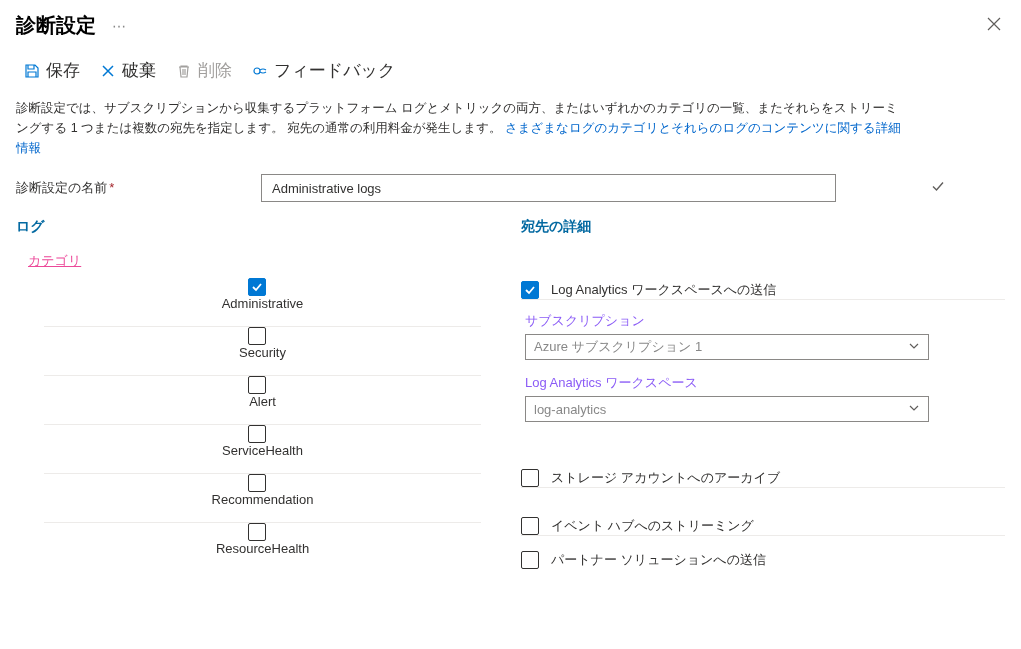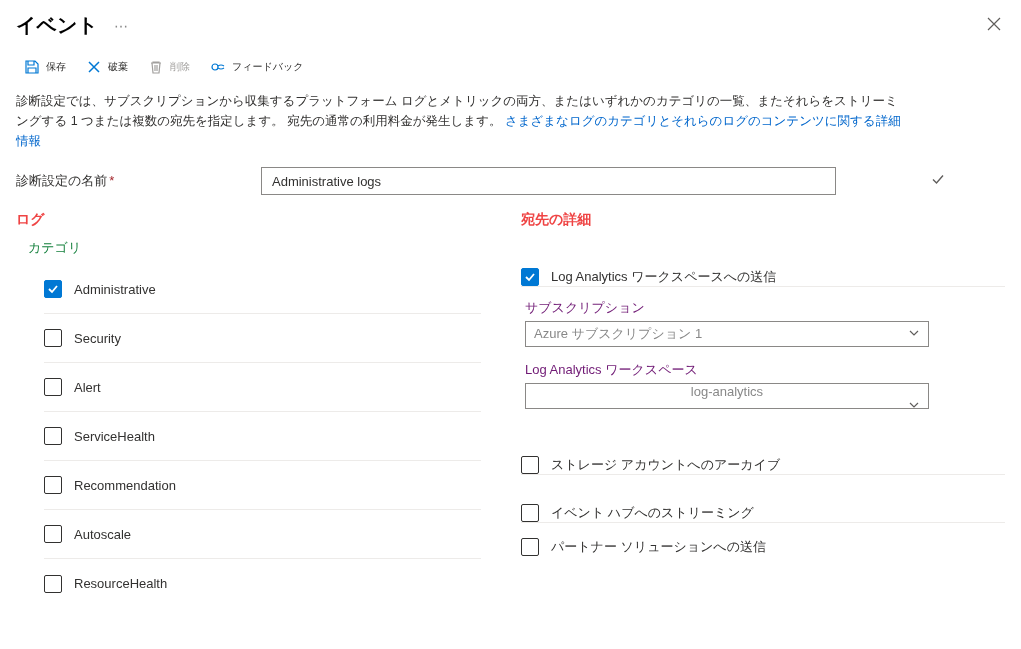--- a/index.html
+++ b/index.html
@@ -42,21 +42,21 @@
       display: flex;
       align-items: center;
       gap: 4px;
       padding: 8px 16px 12px 16px;
     }
     .tb-btn {
       display: flex;
       align-items: center;
       gap: 6px;
       padding: 4px 8px;
-      font-size: 10px;
+      font-size: 17px;
       color: #323130;
       cursor: pointer;
     }
     .tb-btn.disabled {
       color: #a19f9d;
       cursor: default;
     }
     .tb-btn .ic { display: inline-flex; }
     .description {
       padding: 0 16px 16px 16px;
@@ -110,36 +110,38 @@
     }
     .col-left {
       width: 465px;
     }
     .col-right {
       flex: 1;
     }
     .col-heading {
       font-size: 14px;
       font-weight: 600;
-      color: #ef4444;
-      margin-bottom: 10px;
+      color: #0369a1;
+      margin-bottom: 16px;
     }
     .sub-heading {
       font-size: 13px;
-      color: #15803d;
+      color: #ec4899;
       margin: 6px 0 8px 12px;
+      text-decoration: underline;
     }
     .cat-list {
       margin-left: 28px;
     }
     .cat-row {
       display: flex;
       align-items: center;
       height: 49px;
       border-bottom: 1px solid #edebe9;
+      flex-direction: column;
     }
     .chk {
       width: 18px;
       height: 18px;
       border: 1px solid #323130;
       border-radius: 2px;
       margin-right: 12px;
       display: inline-flex;
       align-items: center;
       justify-content: center;
@@ -168,21 +170,21 @@
     .dest-label {
       font-size: 13px;
       color: #323130;
     }
     .dest-sub {
       margin-left: 4px;
       margin-bottom: 18px;
     }
     .field-label {
       font-size: 13px;
-      color: #701a75;
+      color: #8b5cf6;
       margin-bottom: 4px;
       display: block;
     }
     .dropdown {
       width: 404px;
       height: 26px;
       border: 1px solid #8a8886;
       display: flex;
       align-items: center;
       padding: 0 8px;
@@ -193,21 +195,21 @@
       margin-bottom: 14px;
     }
     .dropdown .chev {
       margin-left: auto;
     }
   </style>
 </head>
 <body>
 
 <div class="header">
-  <div class="header-title">イベント</div>
+  <div class="header-title">診断設定</div>
   <div class="header-more">⋯</div>
   <div class="header-close">
     <svg width="14" height="14" viewBox="0 0 14 14">
         <path d="M1 1 L13 13 M13 1 L1 13" stroke="#605e5c" stroke-width="1.2" fill="none"></path>
       </svg>
   </div>
 </div>
 
 <div class="toolbar">
   <div class="tb-btn">
@@ -285,24 +287,20 @@
         <span class="chk"></span>
         <span class="cat-label">Alert</span>
       </div>
       <div class="cat-row">
         <span class="chk"></span>
         <span class="cat-label">ServiceHealth</span>
       </div>
       <div class="cat-row">
         <span class="chk"></span>
         <span class="cat-label">Recommendation</span>
-      </div>
-      <div class="cat-row">
-        <span class="chk"></span>
-        <span class="cat-label">Autoscale</span>
       </div>
       <div class="cat-row" style="border-bottom:none;">
         <span class="chk"></span>
         <span class="cat-label">ResourceHealth</span>
       </div>
     </div>
   </div>
 
   <div class="col-right">
     <div class="col-heading">宛先の詳細</div>
@@ -319,21 +317,21 @@
     <div class="dest-sub">
       <div style="height:12px"></div>
       <label class="field-label">サブスクリプション</label>
       <div class="dropdown">
         <span>Azure サブスクリプション 1</span>
         <span class="chev"><svg width="12" height="12" viewBox="0 0 12 12">
               <path d="M2 4 L6 8 L10 4" stroke="#605e5c" stroke-width="1.2" fill="none"></path>
             </svg></span>
       </div>
       <label class="field-label">Log Analytics ワークスペース</label>
-      <div class="dropdown" style="margin-bottom:4px;flex-direction:column;">
+      <div class="dropdown" style="margin-bottom:4px;">
         <span>log-analytics</span>
         <span class="chev"><svg width="12" height="12" viewBox="0 0 12 12">
               <path d="M2 4 L6 8 L10 4" stroke="#605e5c" stroke-width="1.2" fill="none"></path>
             </svg></span>
       </div>
     </div>
 
     <div class="dest-row border">
       <span class="chk"></span>
       <span class="dest-label">ストレージ アカウントへのアーカイブ</span>

